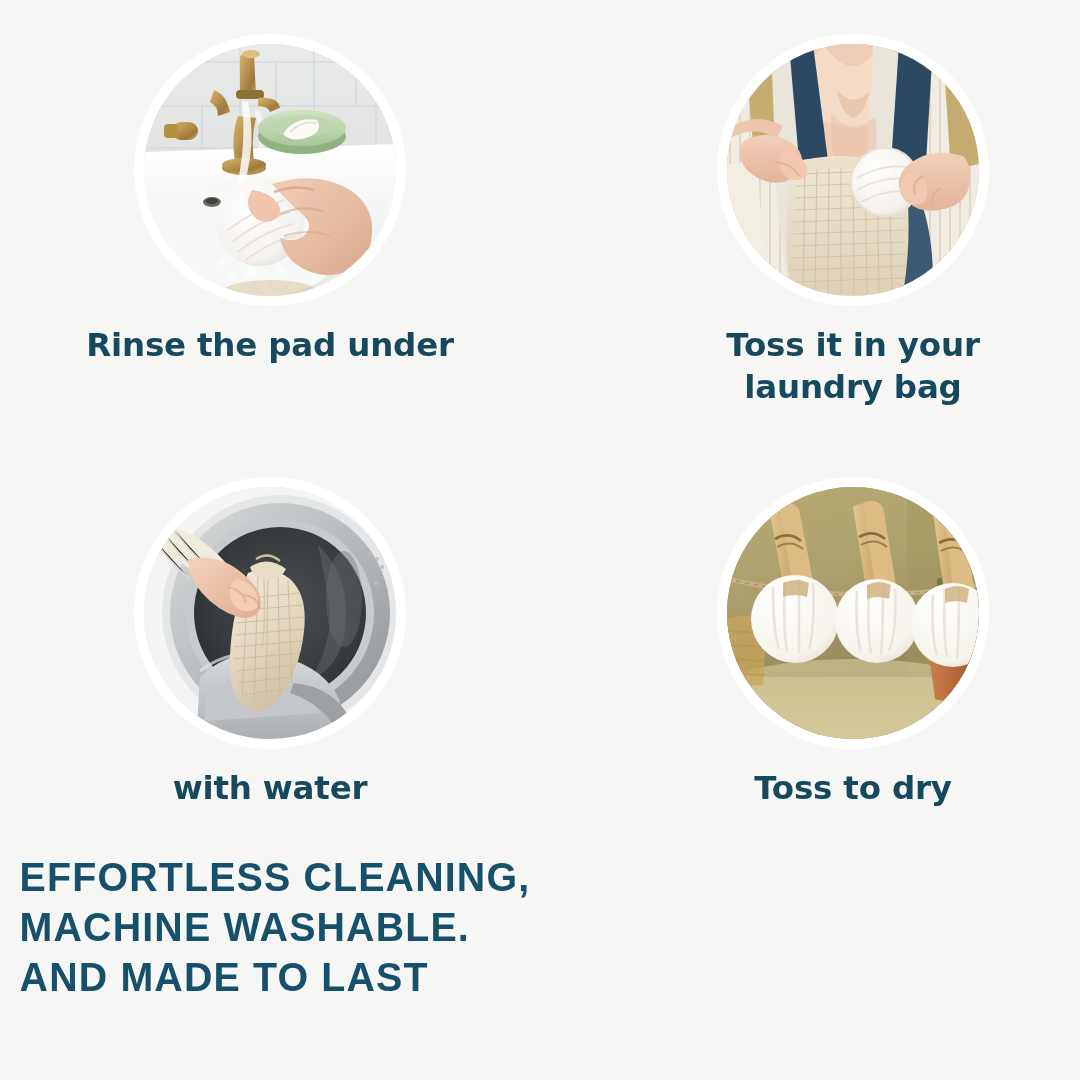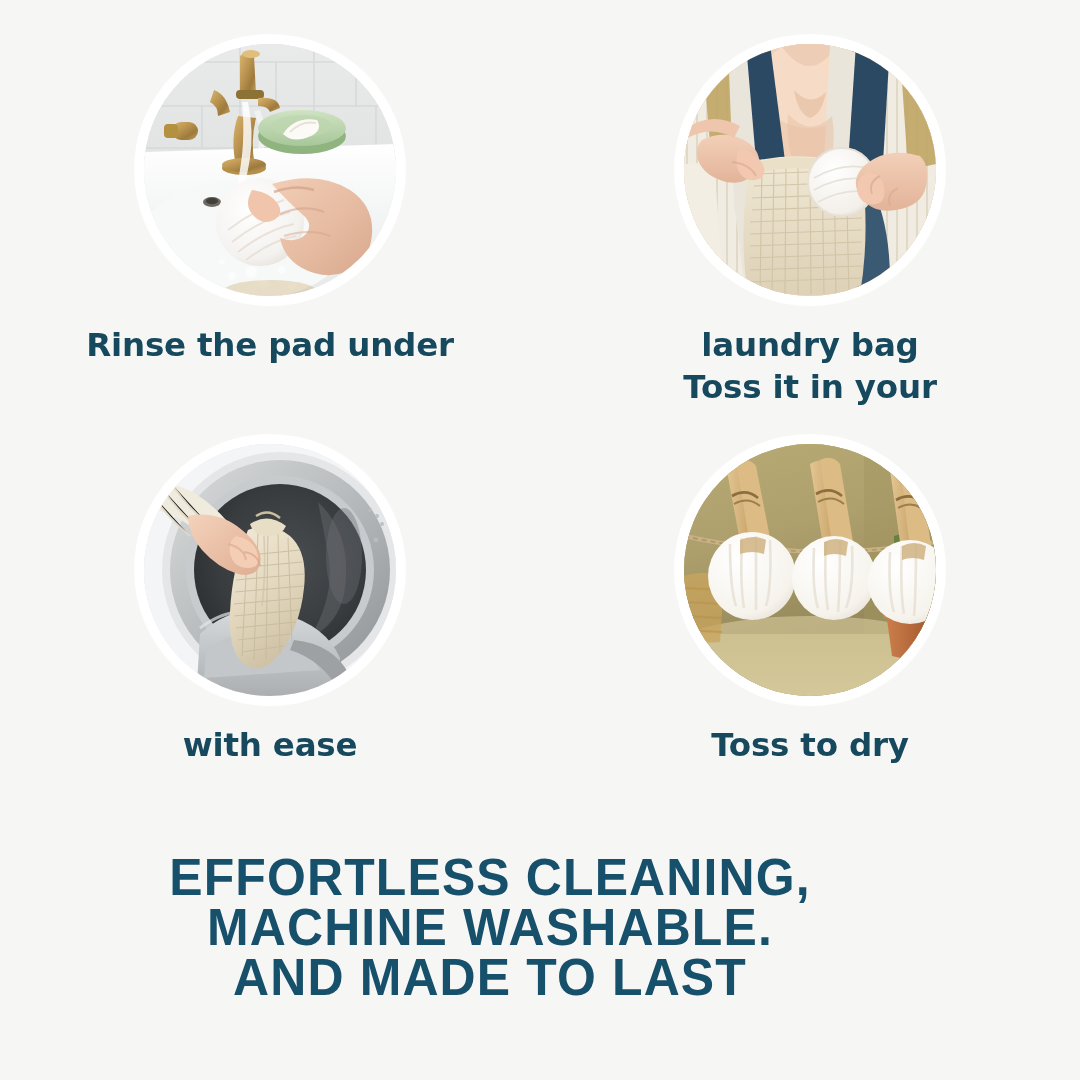--- a/index.html
+++ b/index.html
@@ -17,20 +17,21 @@
 
   
   .steps-grid {
     position: absolute;
     top: 34px;
     left: 0;
     width: 1080px;
     display: grid;
     grid-template-columns: 540px 540px;
     grid-template-rows: 400px 400px;
+    gap: 43px;
   }
   .step-cell {
     position: relative;
     display: flex;
     flex-direction: column;
     align-items: center;
   }
 
   
   .photo-ring {
@@ -72,25 +73,25 @@
     max-width: 420px;
   }
   .step-caption .cline { display: block; white-space: nowrap; }
 
   
   .headline {
     position: absolute;
     left: 0;
     top: 852px;
     width: 980px;
-    text-align: center;
+    text-align: left;
     color: #17506b;
     font-family: "Liberation Sans Narrow", "Liberation Sans", sans-serif;
     font-weight: 700;
-    font-size: 52px;
+    font-size: 41px;
     line-height: 50px;
     letter-spacing: 1.2px;
   }
   .headline .hline {
     display: block;
     transform: scaleX(0.96);
   }
 </style>
 </head>
 <body>
@@ -301,22 +302,22 @@
           <g>
             <path d="M236 112 q-34 -10 -56 10 q-14 14 -4 30 q12 18 36 14 q26 -4 30 -24 q4 -20 -6 -30 z" fill="url(#skin2)"></path>
             <path d="M184 128 q-14 8 -10 22 q4 12 18 10 q10 -2 8 -16 q-2 -14 -16 -16 z" fill="#f2c9b0"></path>
             <path d="M196 132 q-12 6 -8 18" stroke="#d8a68c" stroke-width="2" fill="none" opacity="0.6"></path>
             <path d="M214 144 q-12 6 -8 18" stroke="#d8a68c" stroke-width="2" fill="none" opacity="0.5"></path>
           </g>
         </svg>
       </div>
     </div>
     <div class="step-caption">
+      <span class="cline">Toss it in your</span>
       <span class="cline">laundry bag</span>
-      <span class="cline">Toss it in your</span>
     </div>
   </div>
 
   <div class="step-cell">
     <div class="photo-ring">
       <div class="photo-clip">
         <svg viewBox="0 0 252 252" xmlns="http://www.w3.org/2000/svg">
           <defs>
             <radialGradient id="drum" cx="0.55" cy="0.45" r="0.7">
               <stop offset="0" stop-color="#4a4d50"></stop>
@@ -399,21 +400,21 @@
             </g>
             <path d="M44 72 q30 -6 54 14 q22 18 18 34 q-4 14 -22 10 q-20 -6 -36 -24 q-14 -16 -14 -34 z" fill="url(#skin3)"></path>
             <path d="M92 92 q20 4 22 20 q2 12 -10 12 q-14 0 -18 -14 q-2 -12 6 -18 z" fill="#f3cdb4"></path>
             <path d="M100 108 q14 2 16 14" stroke="#d6a087" stroke-width="2" fill="none" opacity="0.6"></path>
             <path d="M84 100 q16 4 18 16" stroke="#d6a087" stroke-width="2" fill="none" opacity="0.5"></path>
           </g>
         </svg>
       </div>
     </div>
     <div class="step-caption">
-      <span class="cline">with ease</span>
+      <span class="cline">with water</span>
     </div>
   </div>
 
   <div class="step-cell">
     <div class="photo-ring">
       <div class="photo-clip">
         <svg viewBox="0 0 252 252" xmlns="http://www.w3.org/2000/svg">
           <defs>
             <linearGradient id="wall4" x1="0" y1="0" x2="0.3" y2="1">
               <stop offset="0" stop-color="#b9aa74"></stop>

